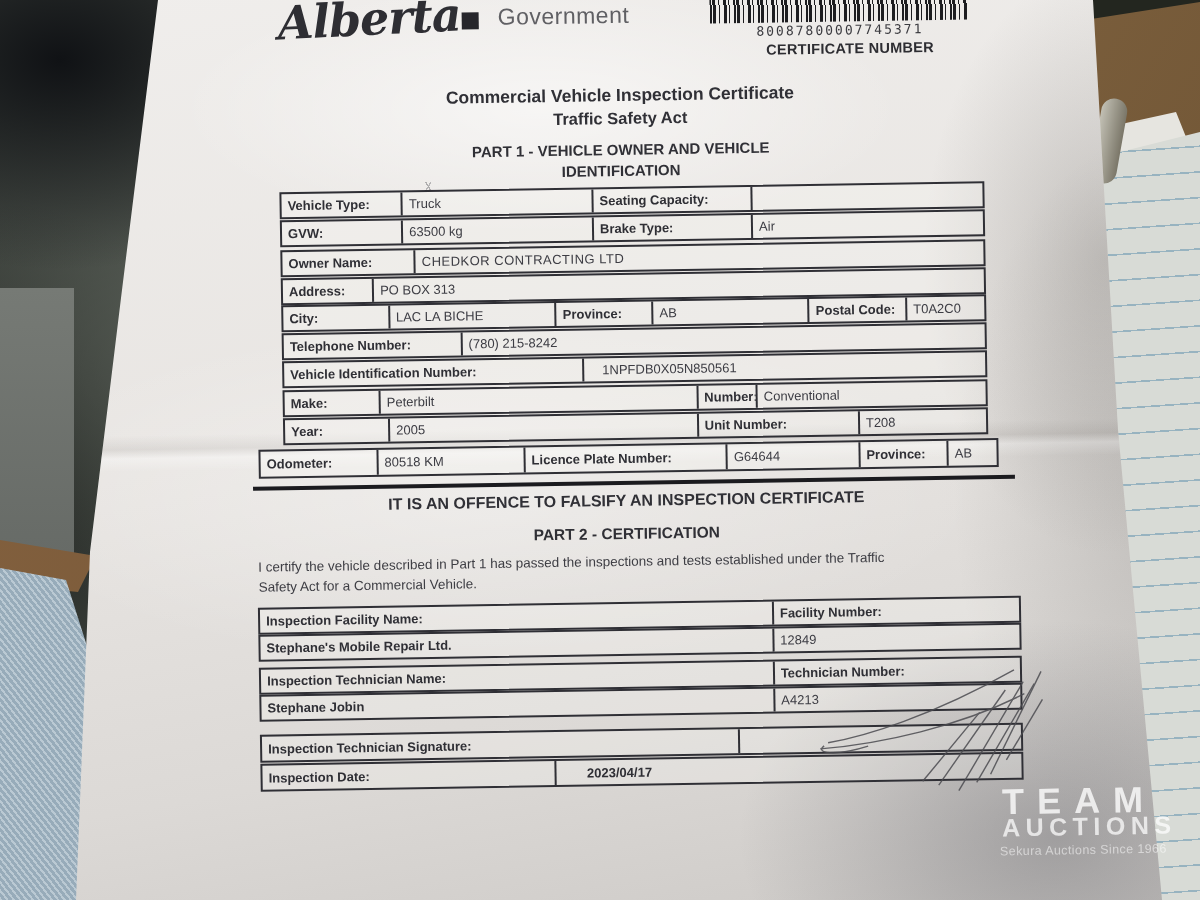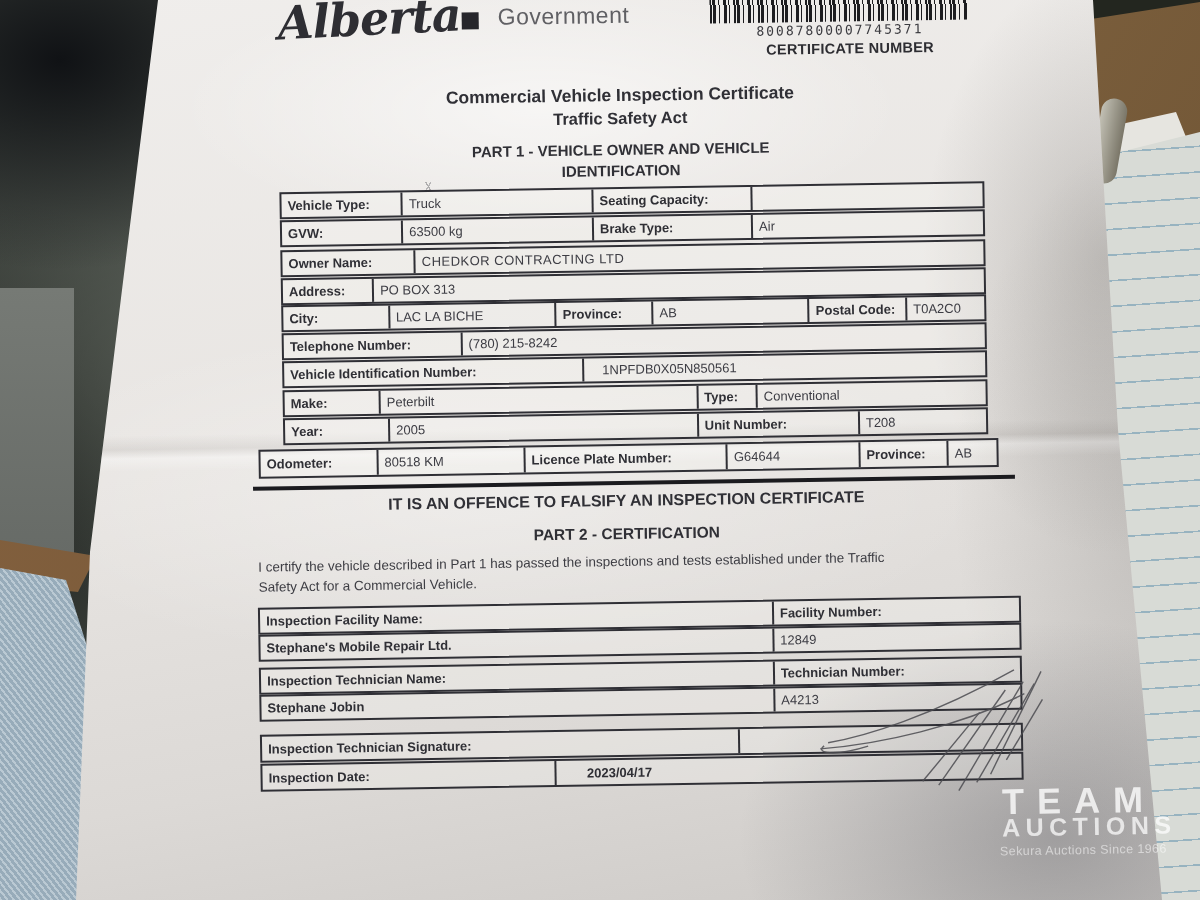--- a/index.html
+++ b/index.html
@@ -184,21 +184,21 @@
         <div class="cell lbl" style="width:25.5%">Telephone Number:</div>
         <div class="cell val" style="width:74.5%">(780) 215-8242</div>
       </div>
       <div class="row p1" style="top:356px">
         <div class="cell lbl" style="width:42.8%">Vehicle Identification Number:</div>
         <div class="cell val" style="width:57.2%;padding-left:18px">1NPFDB0X05N850561</div>
       </div>
       <div class="row p1" style="top:385px">
         <div class="cell lbl" style="width:13.7%">Make:</div>
         <div class="cell val" style="width:45.3%">Peterbilt</div>
-        <div class="cell lbl" style="width:8.5%">Type:</div>
+        <div class="cell lbl" style="width:8.5%">Number:</div>
         <div class="cell val" style="width:32.5%">Conventional</div>
       </div>
       <div class="row p1" style="top:413px">
         <div class="cell lbl" style="width:15%">Year:</div>
         <div class="cell val" style="width:44%">2005</div>
         <div class="cell lbl" style="width:23%">Unit Number:</div>
         <div class="cell val" style="width:18%">T208</div>
       </div>
       <div class="row p1" style="top:444px;left:258px;width:740px;height:29px">
         <div class="cell lbl" style="width:16%">Odometer:</div>

